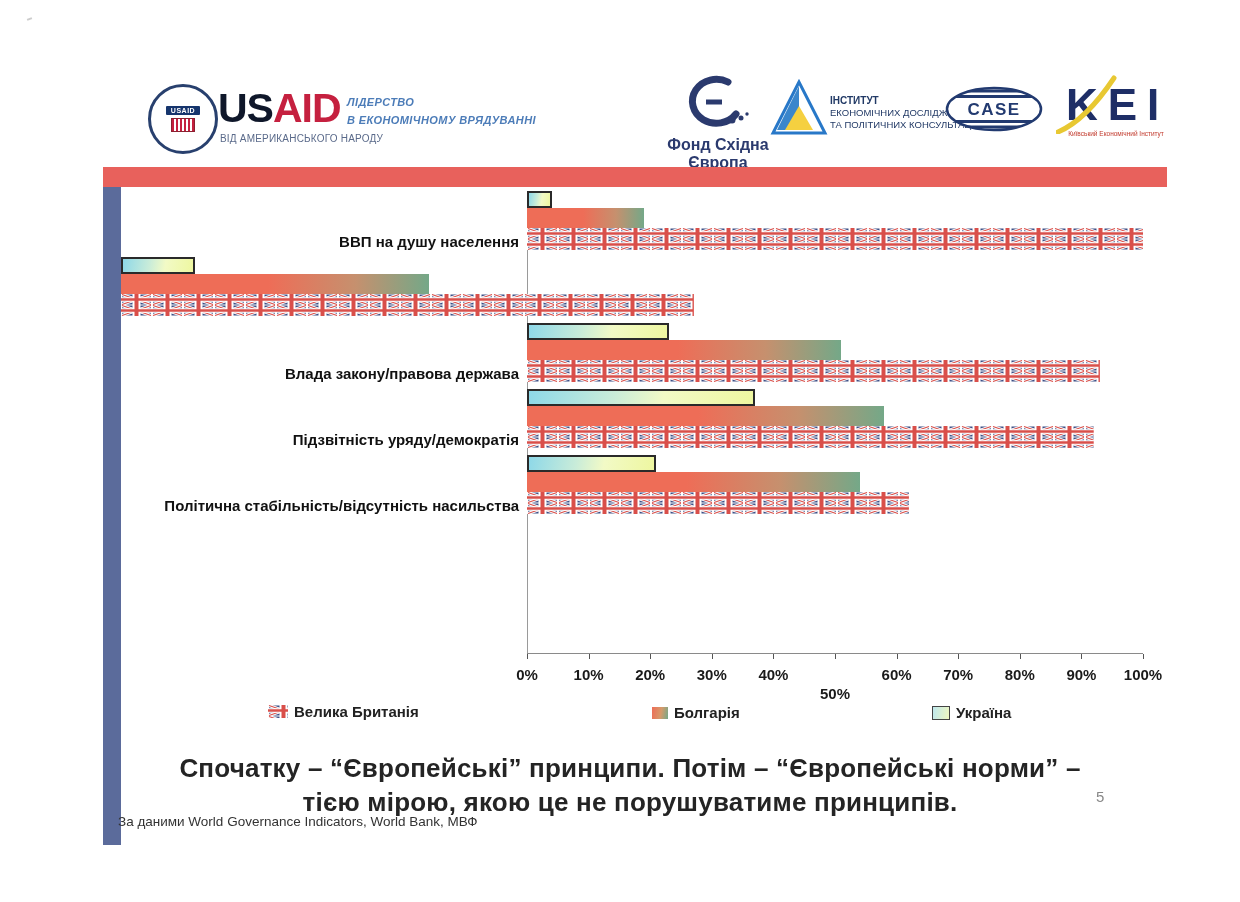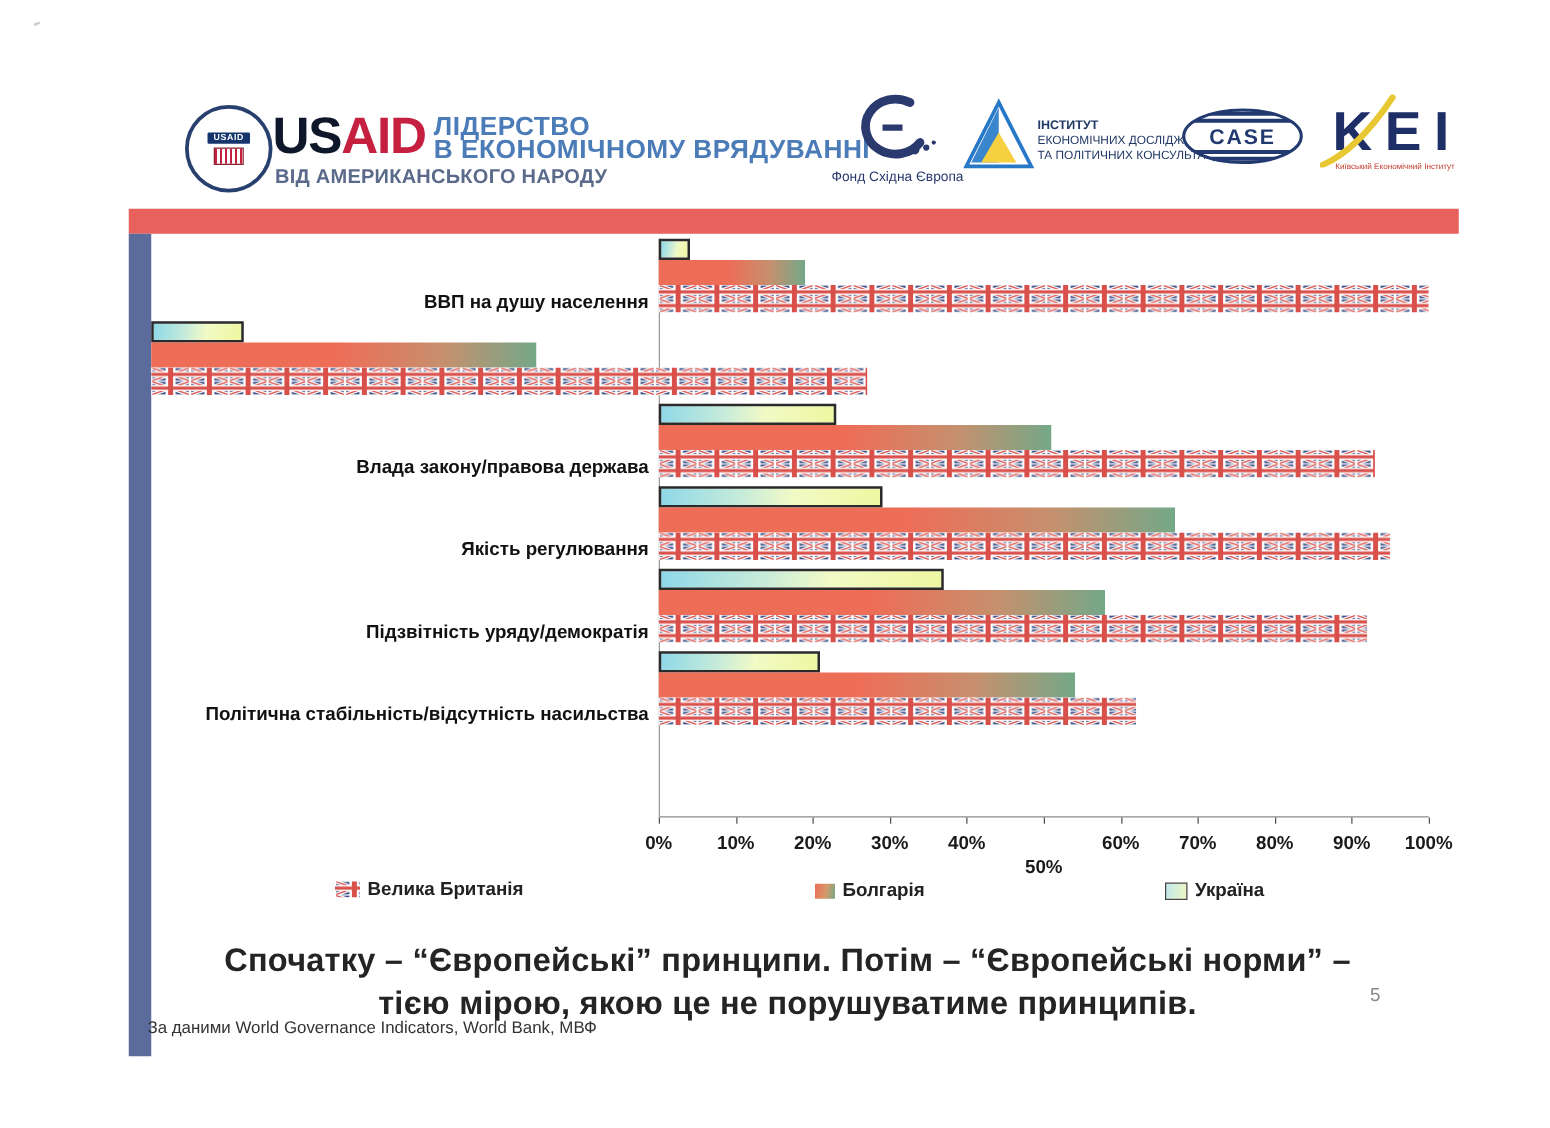--- a/index.html
+++ b/index.html
@@ -11,25 +11,25 @@
   .seal{left:148px;top:84px;width:64px;height:64px;border-radius:50%;
         border:3px solid #28406e;background:#fff;display:flex;flex-direction:column;
         align-items:center;justify-content:center;gap:3px;}
   .seal-box{background:#16356d;color:#fff;font-size:7px;font-weight:bold;
         padding:1px 5px;border-radius:1px;letter-spacing:.5px;}
   .seal-shield{width:22px;height:12px;border:1px solid #8a2030;
         background:repeating-linear-gradient(90deg,#c5203f 0 2px,#fff 2px 4px);}
   .wordmark{left:218px;top:88px;font-size:41px;font-weight:bold;letter-spacing:-1px;line-height:1;}
   .wm-us{color:#0f172a;}
   .wm-aid{color:#c5203f;}
-  .usaid-tag{left:220px;top:133px;font-size:16px;font-weight:bold;color:#5a6a8a;letter-spacing:.2px;}
-  .program{left:347px;top:93px;font-size:21px;font-weight:bold;color:#4c7cb8;
-           line-height:18px;letter-spacing:.4px;}
-  .eef-name{left:638px;top:136px;width:160px;text-align:center;font-size:11px;
-            font-weight:normal;color:#2b3a6e;}
+  .usaid-tag{left:220px;top:133px;font-size:10px;font-weight:normal;color:#5a6a8a;letter-spacing:.2px;}
+  .program{left:347px;top:93px;font-size:11px;font-weight:bold;color:#4c7cb8;
+           line-height:18px;letter-spacing:.4px;font-style:italic;}
+  .eef-name{left:638px;top:136px;width:160px;text-align:center;font-size:16px;
+            font-weight:bold;color:#2b3a6e;}
   .ier-text{left:830px;top:95px;font-size:9.5px;color:#223a66;line-height:12px;}
   .ier-text .b{font-weight:bold;font-size:10px;}
   .kei-sub{left:1056px;top:130px;width:120px;text-align:center;font-size:6.5px;color:#c23b2e;}
 
   
   .red-bar{left:103px;top:167px;width:1064px;height:20px;background:#e8615c;}
   .blue-bar{left:103px;top:187px;width:18px;height:658px;background:#5b6b9b;}
 
   
   .chart{left:121px;top:191px;width:1022px;}
@@ -167,30 +167,20 @@
               <rect width="100%" height="100%" fill="url(#ukflag)"></rect>
             </svg></div>
         </div>
       </div>
       <div class="group">
         <div class="cat-label">Влада закону/правова держава</div>
         <div class="bars">
           <div class="bar ukr" style="width: 23%;"></div>
           <div class="bar bul" style="width: 51%;"></div>
           <div class="bar uk" style="width: 93%;"><svg width="100%" height="22" preserveAspectRatio="none">
-              <rect width="100%" height="100%" fill="url(#ukflag)"></rect>
-            </svg></div>
-        </div>
-      </div>
-      <div class="group">
-        <div class="cat-label">Якість регулювання</div>
-        <div class="bars">
-          <div class="bar ukr" style="width: 29%;"></div>
-          <div class="bar bul" style="width: 67%;"></div>
-          <div class="bar uk" style="width: 95%;"><svg width="100%" height="22" preserveAspectRatio="none">
               <rect width="100%" height="100%" fill="url(#ukflag)"></rect>
             </svg></div>
         </div>
       </div>
       <div class="group">
         <div class="cat-label">Підзвітність уряду/демократія</div>
         <div class="bars">
           <div class="bar ukr" style="width: 37%;"></div>
           <div class="bar bul" style="width: 58%;"></div>
           <div class="bar uk" style="width: 92%;"><svg width="100%" height="22" preserveAspectRatio="none">

